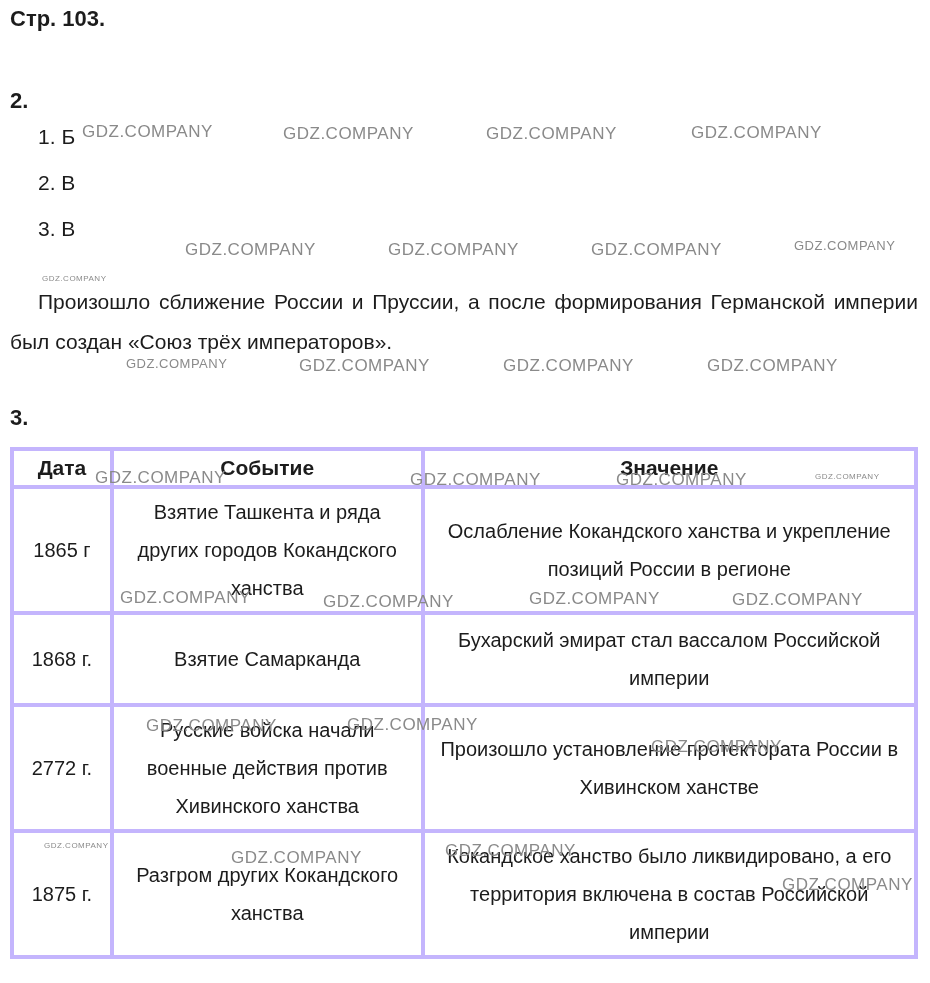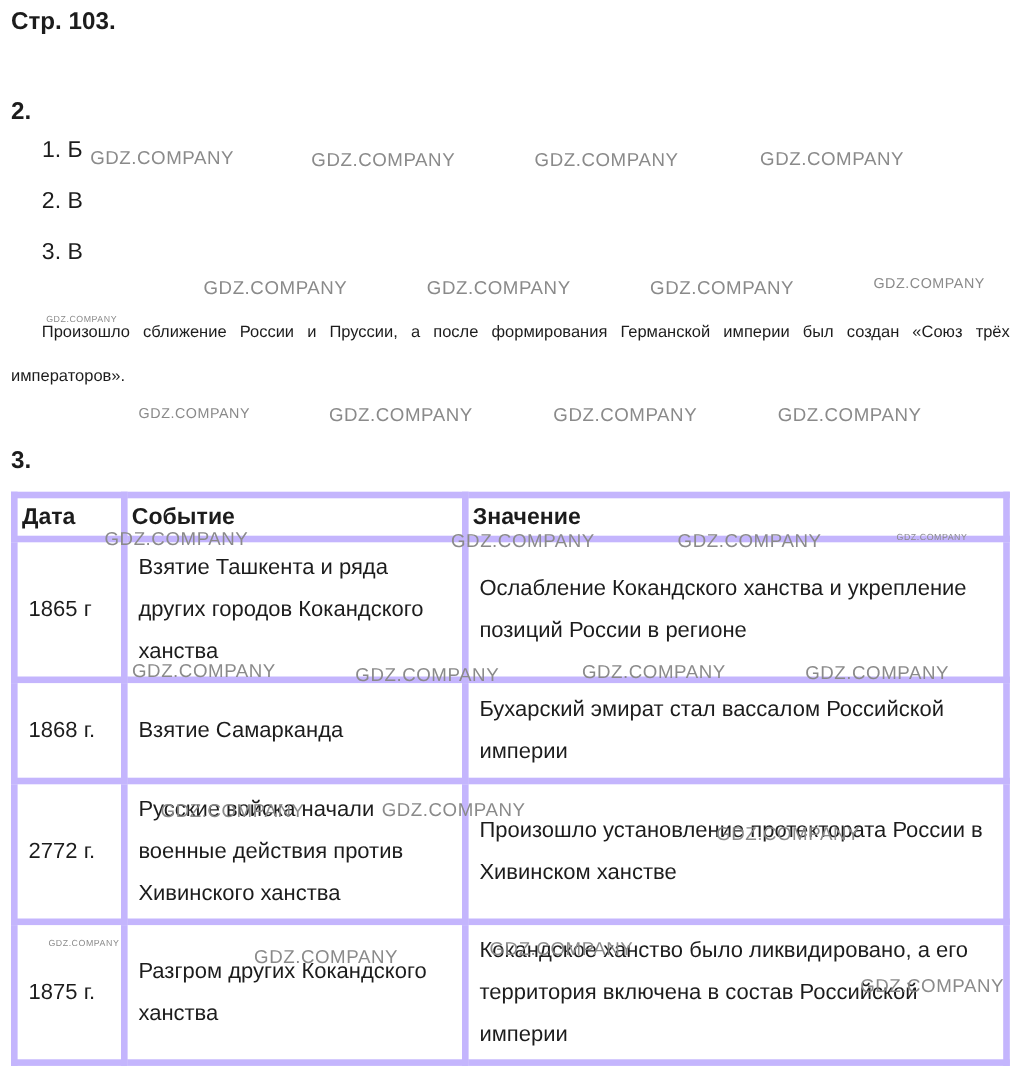--- a/index.html
+++ b/index.html
@@ -25,34 +25,34 @@
 
   .answers {
     position: absolute; top: 120px; left: 38px;
     font-size: 21px;
   }
   .answer { height: 46px; line-height: 34px; text-align: center; }
 
   .paragraph {
     position: absolute; top: 282px; left: 10px;
     width: 908px;
-    font-size: 15px; line-height: 40px;
+    font-size: 21px; line-height: 40px;
     text-align: justify;
     text-indent: 28px;
   }
 
   table.answers-table {
     position: absolute; top: 447px; left: 10px;
     width: 908px;
     border-collapse: collapse;
     font-size: 20px;
   }
   table.answers-table th, table.answers-table td {
-    border: 6px solid #c4b5fd;
-    text-align: left;
+    border: 4px solid #c4b5fd;
+    text-align: center;
     vertical-align: middle;
     padding: 4px 10px;
     line-height: 38px;
   }
   table.answers-table th {
     font-size: 21px; font-weight: bold; line-height: 26px; height: 38px; padding: 4px;
   }
   col.c-date { width: 100px; }
   col.c-event { width: 312px; }
   col.c-meaning { width: 496px; }
@@ -63,21 +63,20 @@
   td.date-cell { font-size: 20px; white-space: nowrap; }
 
   .wm {
     position: absolute;
     font-size: 17px;
     color: #8a8a8a;
     letter-spacing: 0.5px;
     white-space: nowrap;
     z-index: 3;
     pointer-events: none;
-    margin-top: 12px;
   }
   .wm-sm { font-size: 13px; }
   .wm-xs { font-size: 8px; }
 </style>
 </head>
 <body>
 
 <div id="page">
 
   <div class="page-header">Стр. 103.</div>

